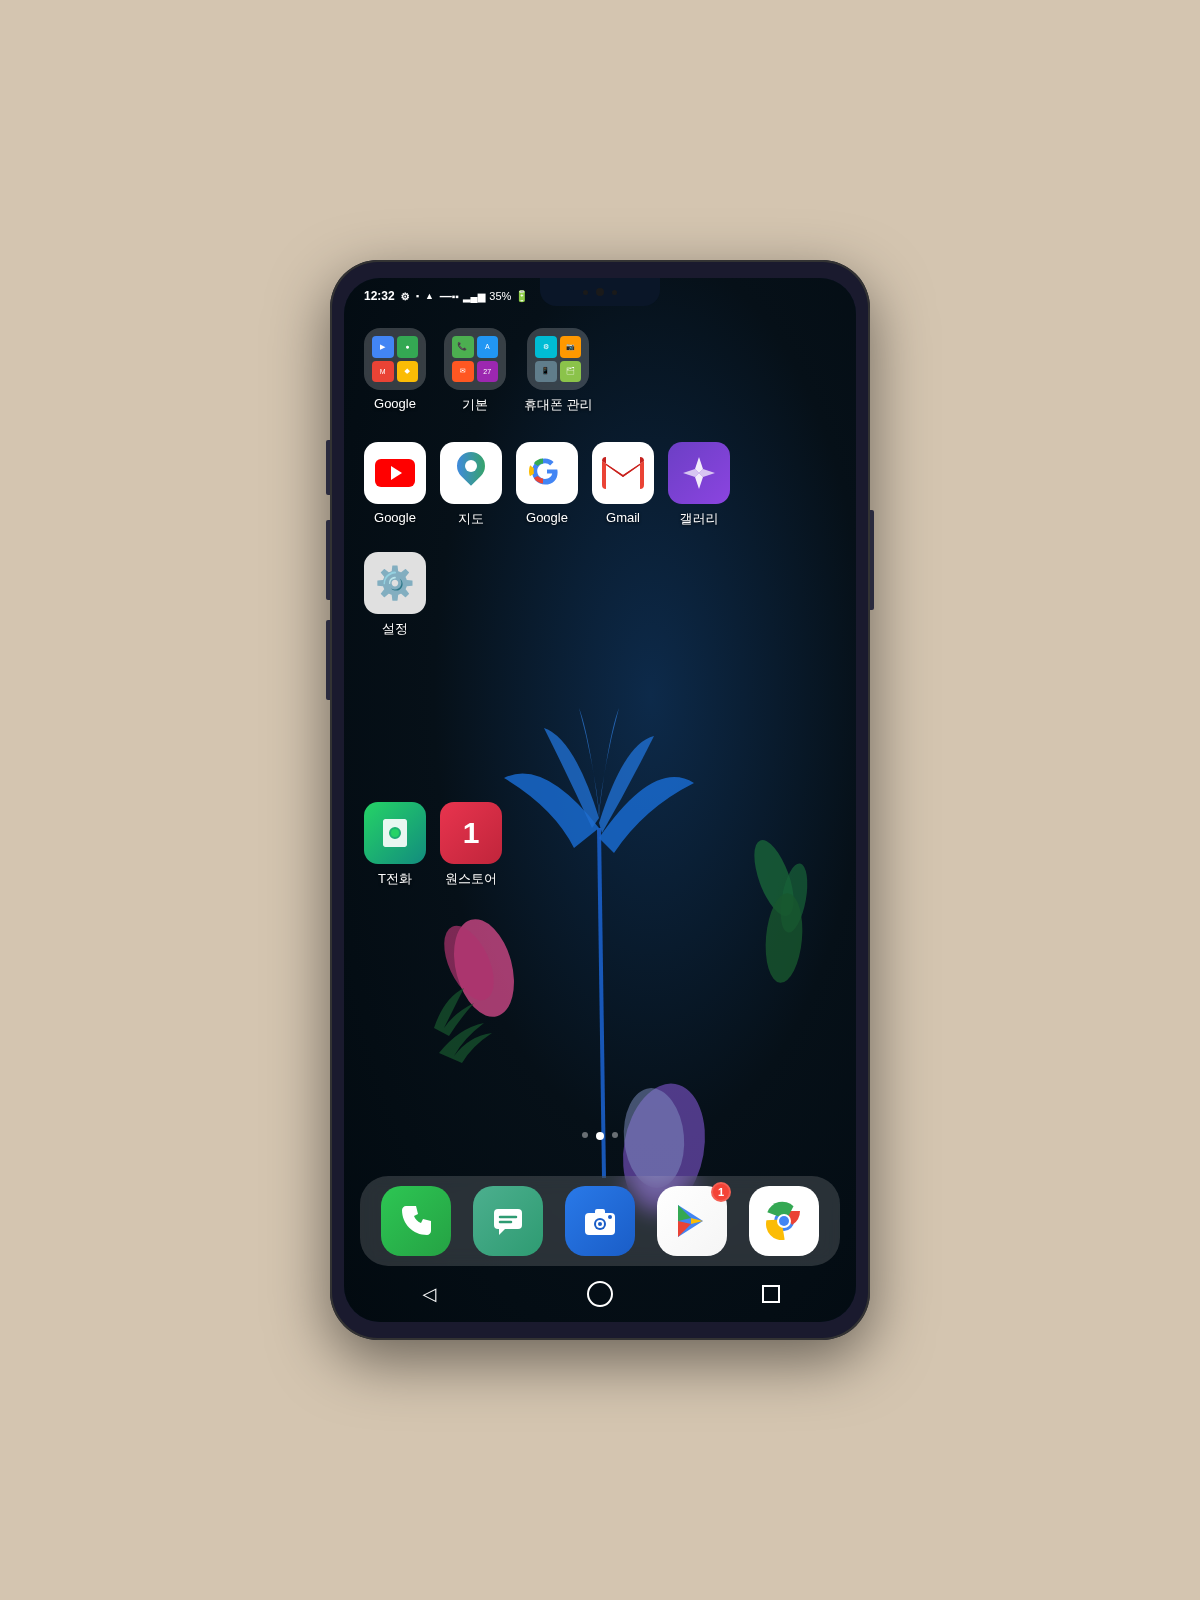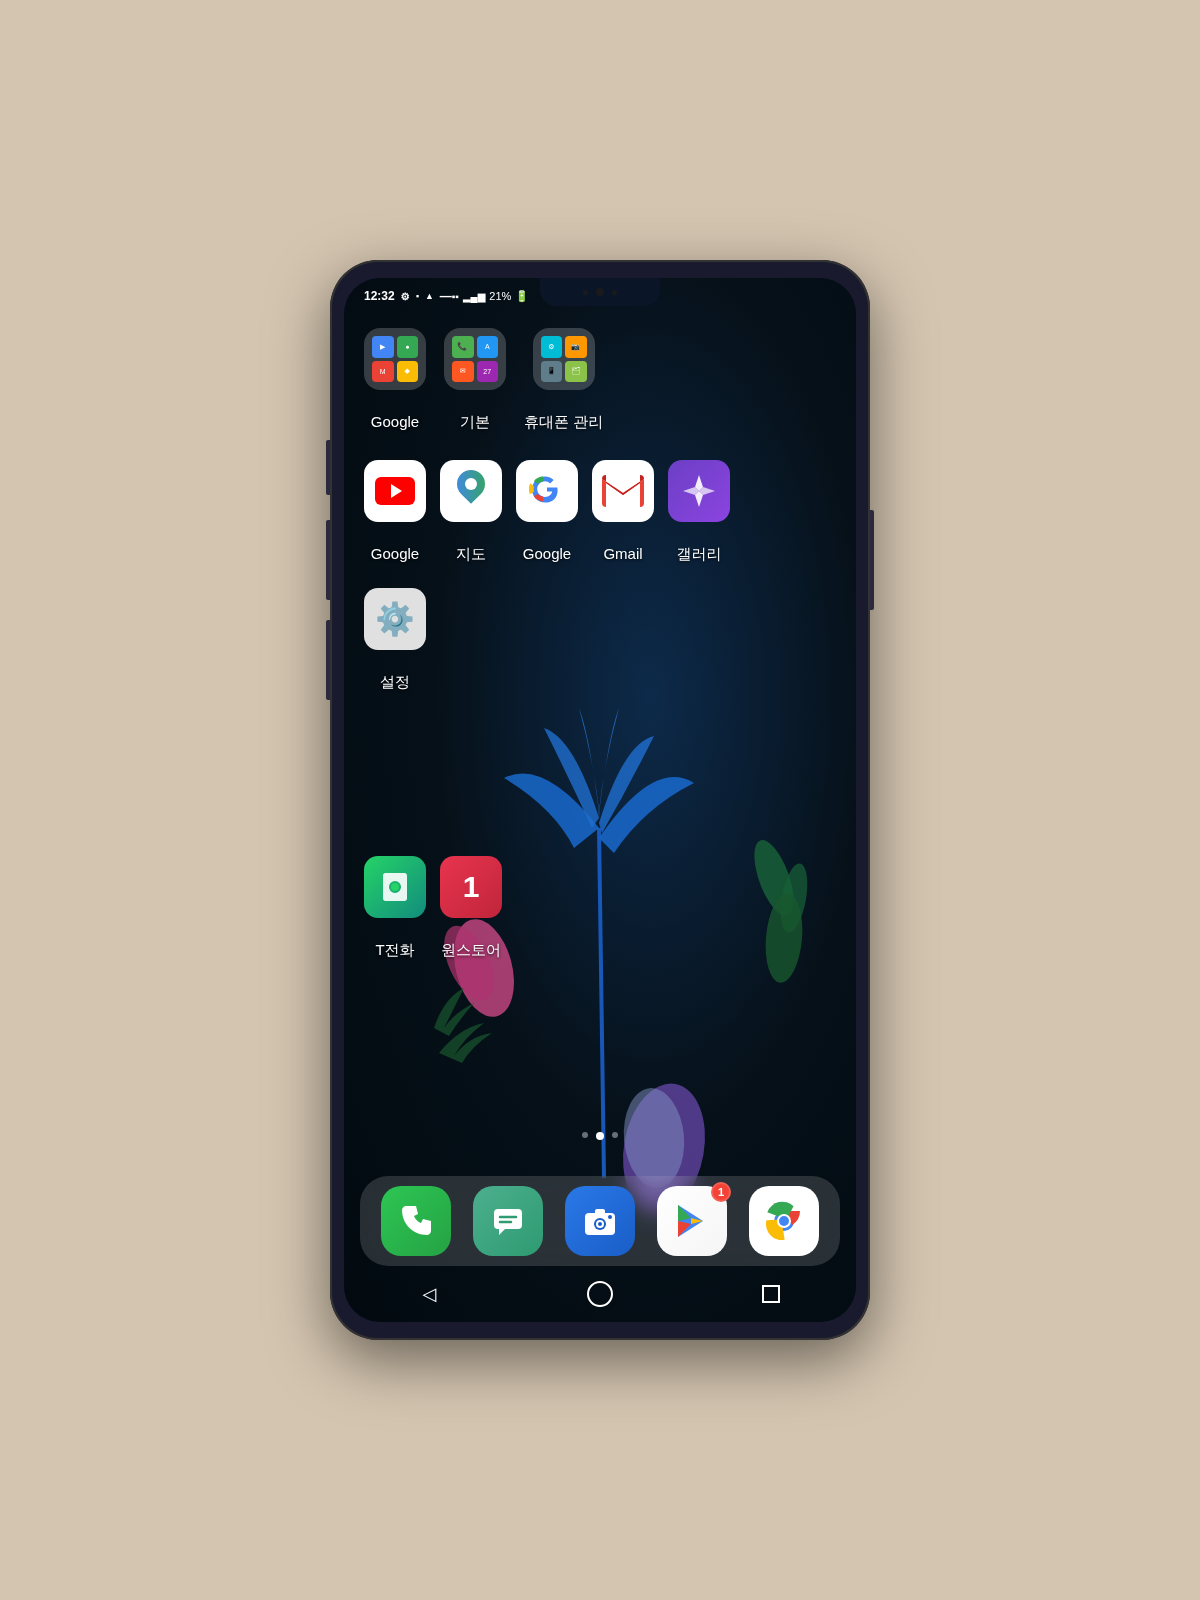--- a/index.html
+++ b/index.html
@@ -158,25 +158,24 @@
     .app-item {
       display: flex;
       flex-direction: column;
       align-items: center;
       gap: 6px;
       cursor: pointer;
     }
 
     .app-label {
       color: white;
-      font-size: 15px;
+      font-size: 13px;
       text-align: left;
       text-shadow: 0 1px 3px rgba(0,0,0,0.8);
       white-space: nowrap;
-      margin-top: 17px;
     }
 
     
     .folder-icon {
       width: 62px;
       height: 62px;
       border-radius: 16px;
       background: rgba(255,255,255,0.2);
       backdrop-filter: blur(10px);
       display: grid;
@@ -559,21 +558,21 @@
       <div class="status-left">
         <span>12:32</span>
         <span style="font-size:10px;">⚙</span>
         <span style="font-size:9px;">▪</span>
         <span style="font-size:9px;">▲</span>
         <span>—</span>
       </div>
       <div class="status-right">
         <span style="font-size:10px;">▪▪</span>
         <span style="font-size:10px;">▂▄▆</span>
-        <span>21%</span>
+        <span>35%</span>
         <span>🔋</span>
       </div>
     </div>
 
     <div class="apps-area">
 
       <div class="folder-row">
 
         <div class="app-item">
           <div class="folder-icon">

